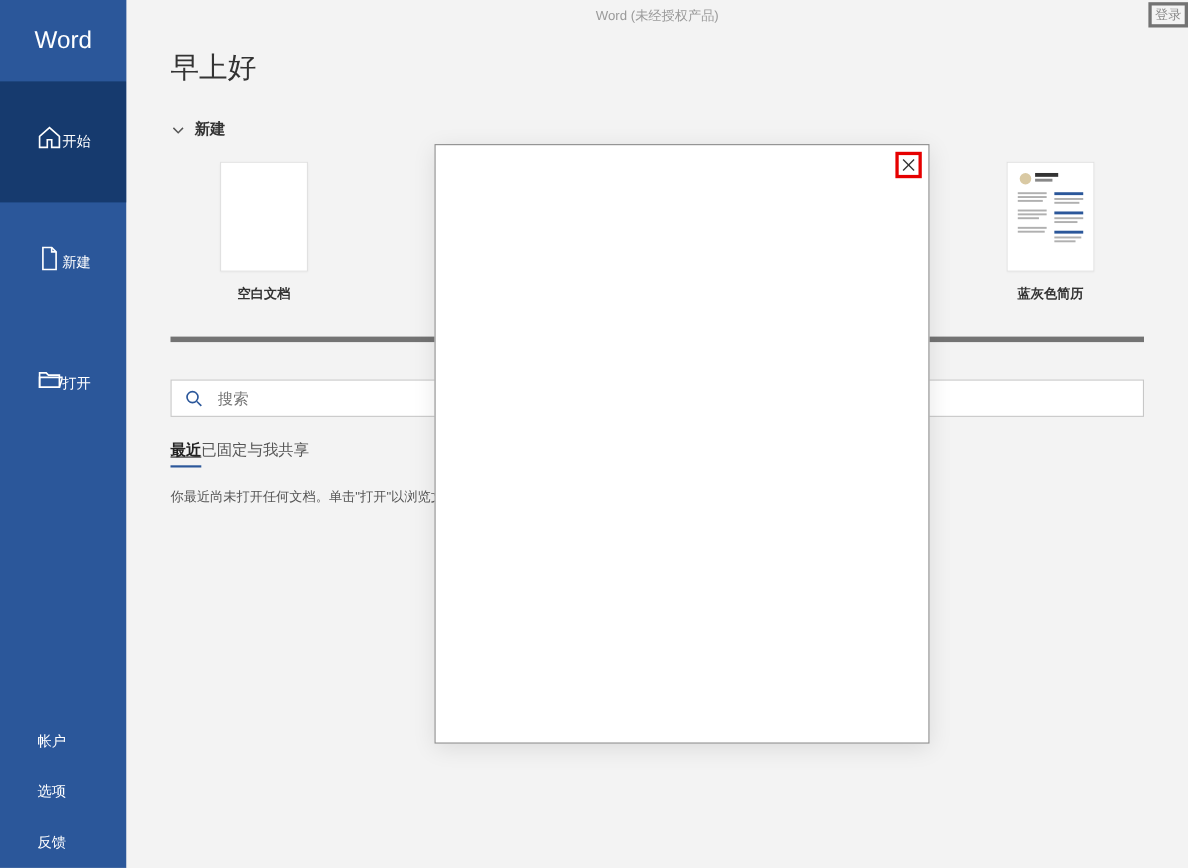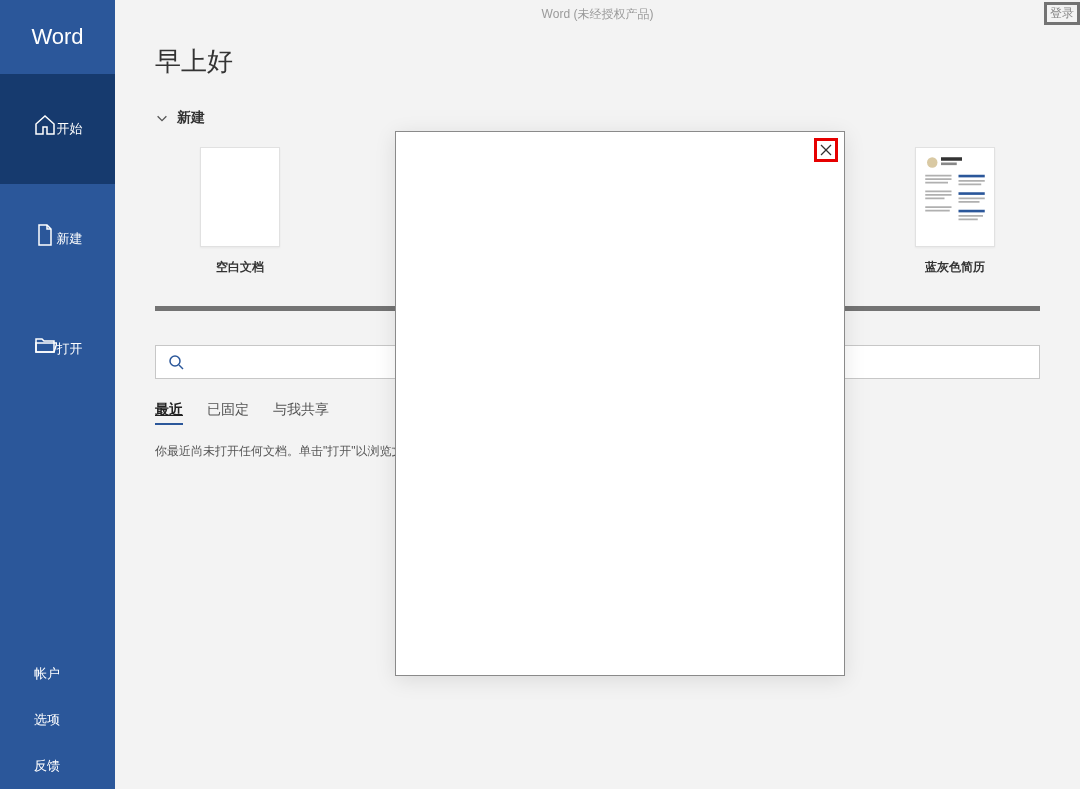--- a/index.html
+++ b/index.html
@@ -127,21 +127,20 @@
     padding: 0 12px;
   }
   .search-box .sicon { width: 16px; height: 16px; stroke: #2b579a; fill: none; margin-right: 14px; }
   .search-box input {
     border: none; outline: none; flex: 1; font-size: 14px; color: #555; background: transparent;
   }
 
   .tabs {
     margin-top: 22px;
     display: flex;
-    gap: 24px;
     font-size: 14px;
     color: #555;
   }
   .tabs .tab { cursor: pointer; padding-bottom: 4px; }
   .tabs .tab.active {
     font-weight: bold;
     color: #222;
     border-bottom: 2px solid #2b579a;
     text-decoration: underline;
   }
@@ -256,20 +255,21 @@
         </div>
         <div class="tlabel">蓝灰色简历</div>
       </div>
     </div>
 
     <div class="search-box">
       <svg class="sicon" viewBox="0 0 16 16" stroke-width="1.5">
         <circle cx="7" cy="7" r="5"></circle>
         <line x1="11" y1="11" x2="15" y2="15"></line>
       </svg>
+      <input type="text" placeholder="搜索" style="">
     </div>
 
     <div class="tabs">
       <div class="tab active">最近</div>
       <div class="tab">已固定</div>
       <div class="tab">与我共享</div>
     </div>
 
     <div class="empty-msg">你最近尚未打开任何文档。单击"打开"以浏览文</div>
   </div>

